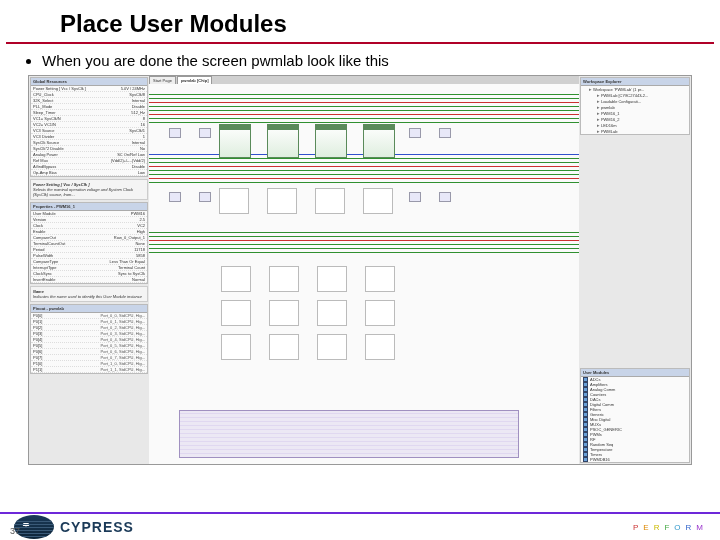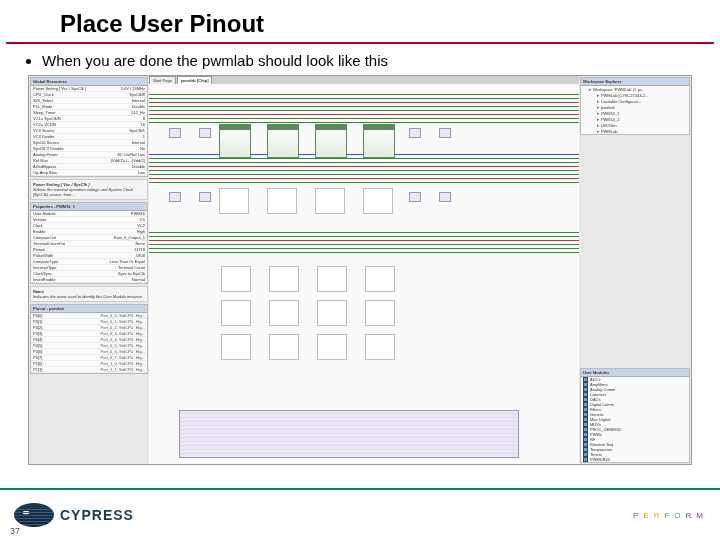--- a/index.html
+++ b/index.html
@@ -50,22 +50,22 @@
   .bot-route{ position:absolute; left:30px; right:60px; height:48px; bottom:6px;
               border:1px solid #a090c0; background:repeating-linear-gradient(0deg,#ece8f4,#ece8f4 3px,#e0d8f0 3px,#e0d8f0 4px);}
   .tree ul{ list-style:none; padding-left:8px;}
   .tree li::before{ content:"▸ "; color:#777; font-size:5px;}
   .icon-list li{ display:flex; align-items:center; gap:2px; padding:0 2px;}
   .icon-list .ic{ width:5px; height:5px; background:#6aa0d8; border:1px solid #346; }
   .desc { background:#f4f4f4; border:1px solid #ccc; margin:1px; padding:2px; font-style:italic;}
   .pindrive .row span:last-child{ color:#555;}
   .spacer { flex:1; }
   .footer {
-    position:absolute; left:0; right:0; bottom:0; height:52px;
-    border-top:2px solid #0f766e;
+    position:absolute; left:0; right:0; bottom:0; height:28px;
+    border-top:2px solid #6d28d9;
     display:flex; align-items:center; justify-content:space-between;
     padding:0 14px;
   }
   .logo { display:flex; align-items:center; gap:6px; }
   .logo-mark {
     width:40px; height:24px; border-radius:50%; background:
       radial-gradient(ellipse at 30% 40%, #fff 0 3px, transparent 4px),
       linear-gradient(#1b3a58,#0d2438);
     position:relative; overflow:hidden;
   }
@@ -75,24 +75,24 @@
   .perform { font-size:8px; letter-spacing:3px; display:flex; gap:2px;}
   .perform span:nth-child(1){color:#c33;} .perform span:nth-child(2){color:#d80;}
   .perform span:nth-child(3){color:#cb0;} .perform span:nth-child(4){color:#4a4;}
   .perform span:nth-child(5){color:#39c;} .perform span:nth-child(6){color:#36c;}
   .perform span:nth-child(7){color:#93c;}
   .pagenum{ position:absolute; left:10px; bottom:4px; font-size:9px; color:#555;}
 </style>
 </head>
 <body>
 
-<div class="title">Place User Pinout</div>
+<div class="title">Place User Modules</div>
 <div class="rule"></div>
 <ul class="bullets">
-  <li>When you are done the pwmlab should look like this</li>
+  <li>When you are done the screen pwmlab look like this</li>
 </ul>
 
 <div class="screenshot">
 
   <div class="col left-col">
     <div class="panel">
       <div class="panel-title">Global Resources</div>
       <div id="gr-rows">
           <div class="row">
             <span>Power Setting [ Vcc / SysClk ]</span>

